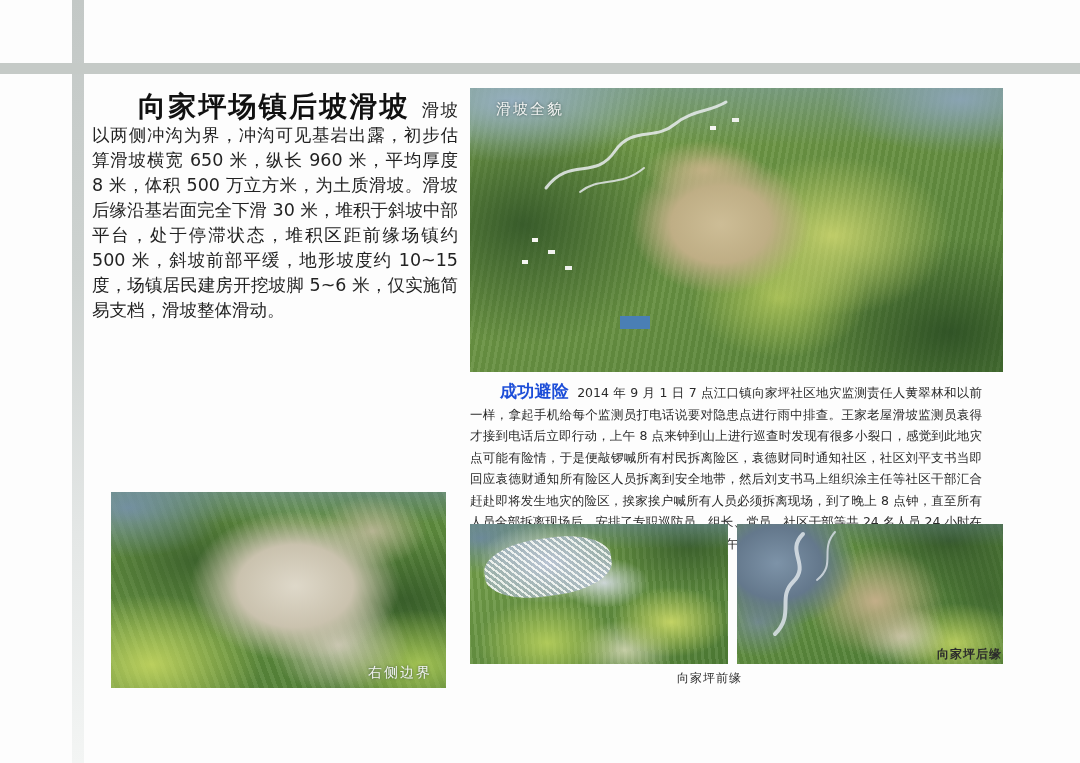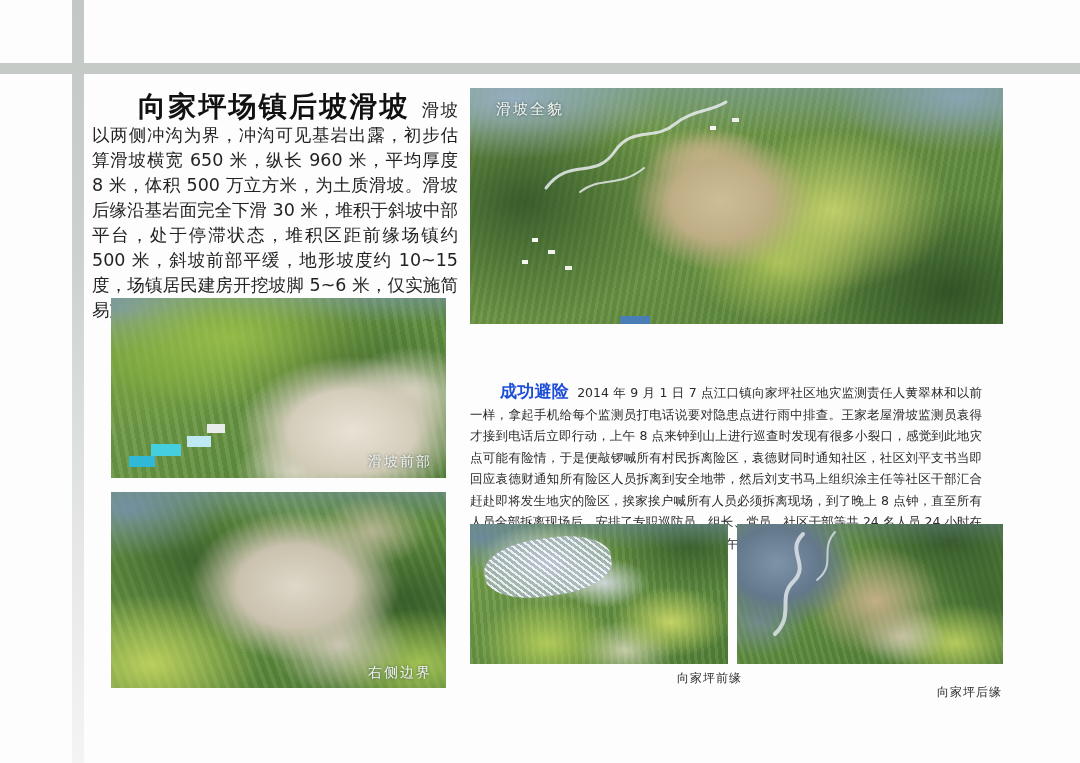--- a/index.html
+++ b/index.html
@@ -33,21 +33,21 @@
   .photo-label{
     position:absolute;color:#f2f4f3;text-shadow:0 0 3px rgba(40,60,50,.8);
     letter-spacing:2px;white-space:nowrap;
   }
   .caption{position:absolute;font-size:12px;color:#2b2b2b;letter-spacing:1px;white-space:nowrap;}
   .road{position:absolute;opacity:.85;}
   .town{position:absolute;border-radius:45%;}
 
   
   .ph-overview{
-    left:470px;top:88px;width:533px;height:236px;
+    left:470px;top:88px;width:533px;height:284px;
     background:
       linear-gradient(#f6f6f2,#f6f6f2) 62px 150px / 6px 4px no-repeat,
       linear-gradient(#f1f2ee,#f1f2ee) 78px 162px / 7px 4px no-repeat,
       linear-gradient(#f6f6f2,#f6f6f2) 52px 172px / 6px 4px no-repeat,
       linear-gradient(#eef0ec,#eef0ec) 95px 178px / 7px 4px no-repeat,
       linear-gradient(#f6f6f2,#f6f6f2) 240px 38px / 6px 4px no-repeat,
       linear-gradient(#eef0ec,#eef0ec) 262px 30px / 7px 4px no-repeat,
       linear-gradient(#4a7fb5,#4a7fb5) 150px 228px / 30px 13px no-repeat,
       radial-gradient(ellipse 90px 70px at 47% 48%, #cdbd96 0%, #bfae85 55%, rgba(191,174,133,0) 100%),
       radial-gradient(ellipse 60px 30px at 44% 29%, rgba(201,180,136,.95), rgba(201,180,136,0) 100%),
@@ -146,23 +146,20 @@
 
 <div class="page">
 
   <div class="vbar"></div>
   <div class="hbar"></div>
 
   <div class="article-left">
     <p><span class="article-title">向家坪场镇后坡滑坡</span><span>滑坡以两侧冲沟为界，冲沟可见基岩出露，初步估算滑坡横宽 650 米，纵长 960 米，平均厚度 8 米，体积 500 万立方米，为土质滑坡。滑坡后缘沿基岩面完全下滑 30 米，堆积于斜坡中部平台，处于停滞状态，堆积区距前缘场镇约 500 米，斜坡前部平缓，地形坡度约 10~15 度，场镇居民建房开挖坡脚 5~6 米，仅实施简易支档，滑坡整体滑动。</span></p>
   </div>
 
-  <div class="photo ph-front">
-    <span class="photo-label">滑坡前部</span>
-  </div>
 
   <div class="photo ph-right">
     <span class="photo-label">右侧边界</span>
   </div>
 
   <div class="photo ph-overview">
     <svg class="road" style="left:70px;top:8px;width:190px;height:100px;" viewBox="0 0 190 100">
       <path d="M6,92 C30,60 55,85 75,55 C92,30 115,45 135,28 C152,14 170,16 186,6" fill="none" stroke="#e9edef" stroke-width="3" stroke-linecap="round"></path>
       <path d="M40,96 C60,80 80,92 104,72" fill="none" stroke="#e4e8ea" stroke-width="2" stroke-linecap="round"></path>
     </svg>
@@ -177,15 +174,15 @@
     <div class="town"></div>
   </div>
   <span class="caption" style="left:677px;top:670px;text-align:center;">向家坪前缘</span>
 
   <div class="photo ph-rearedge">
     <svg class="road" style="left:8px;top:6px;width:120px;height:110px;" viewBox="0 0 120 110">
       <path d="M58,4 C40,22 66,34 48,52 C32,68 50,84 30,104" fill="none" stroke="#dde4e9" stroke-width="4" stroke-linecap="round"></path>
       <path d="M90,2 C74,20 92,34 72,50" fill="none" stroke="#d5dde3" stroke-width="2" stroke-linecap="round"></path>
     </svg>
   </div>
-  <span class="caption" style="left:937px;top:684px;">向家坪后缘</span>
+  <span class="caption" style="left:937px;top:646px;font-weight:bold;">向家坪后缘</span>
 
 </div>
 
 </body></html>

